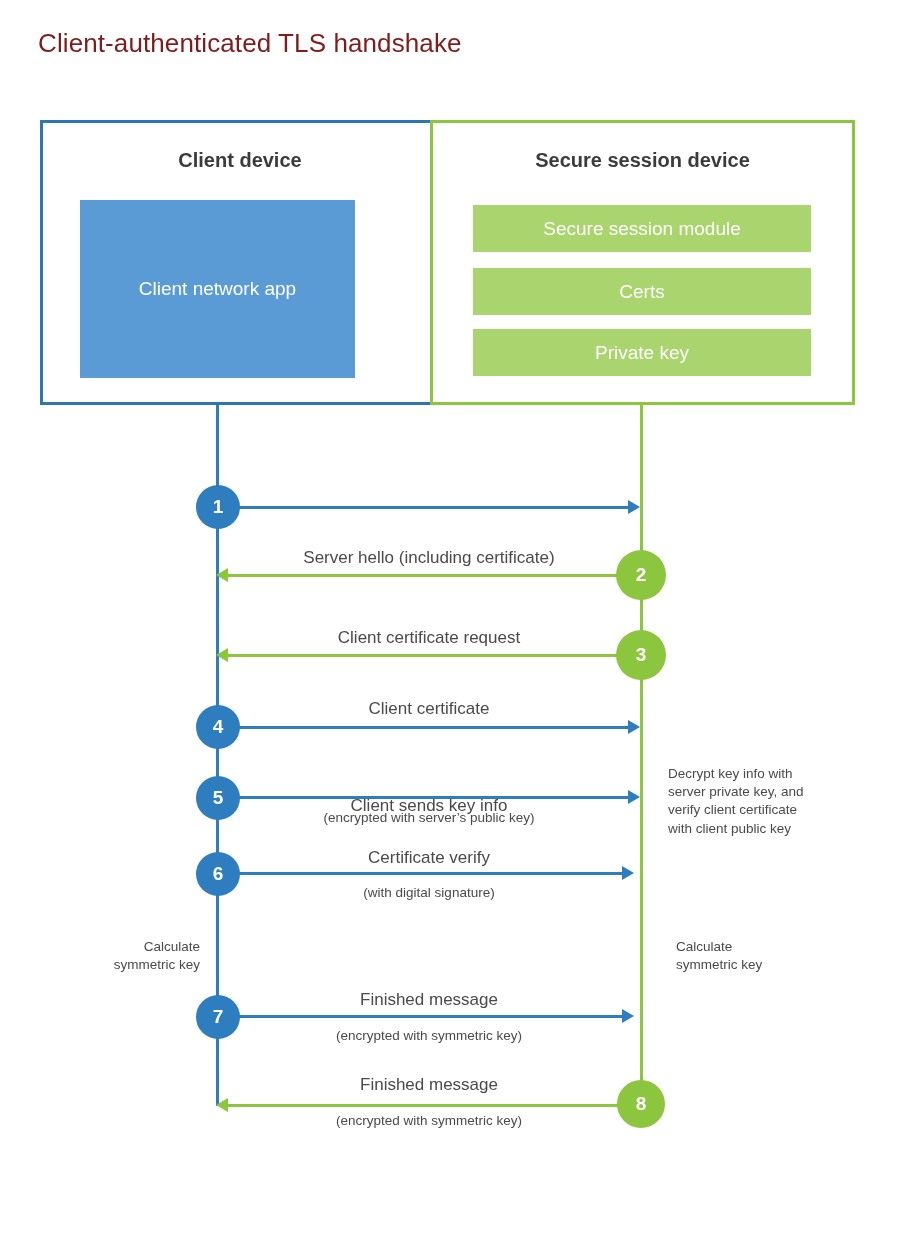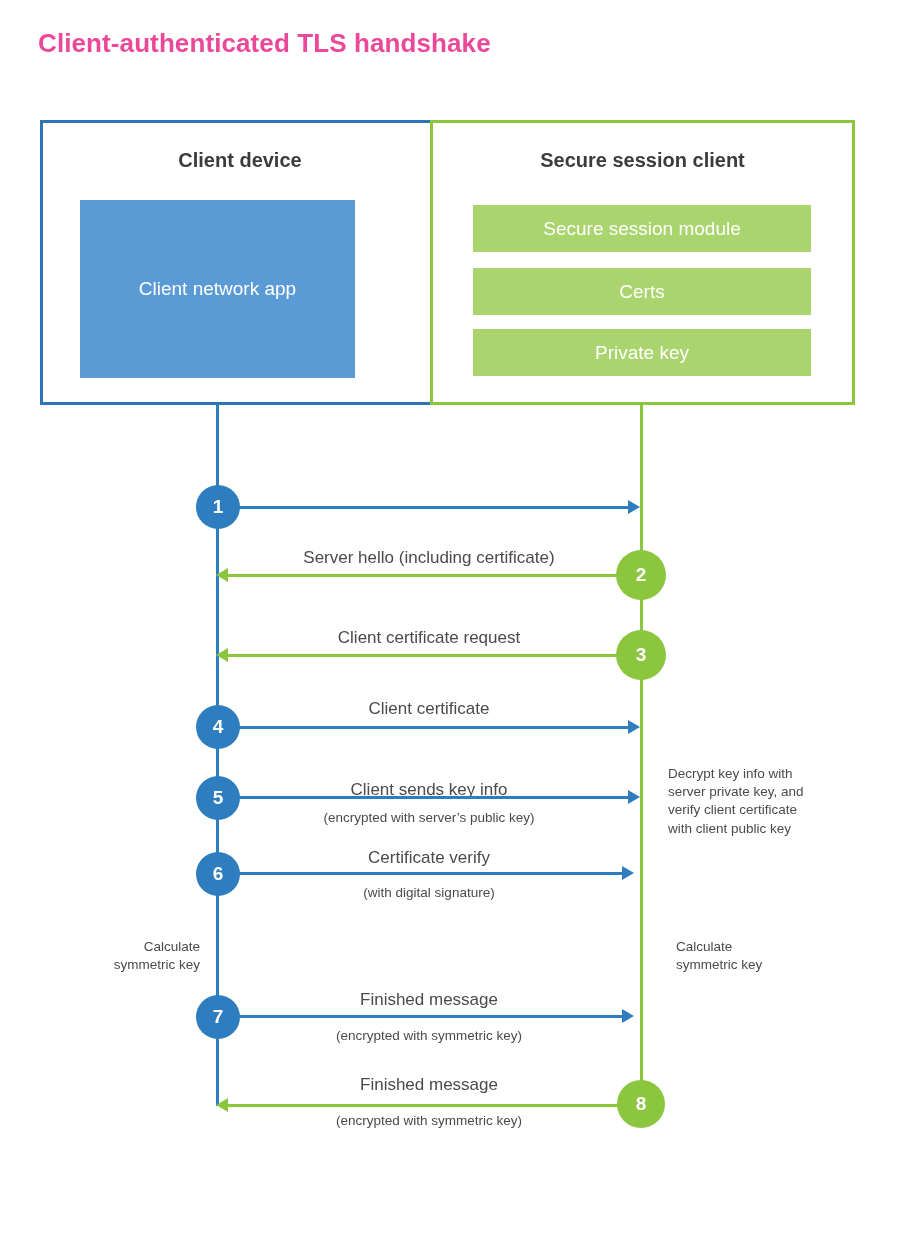--- a/index.html
+++ b/index.html
@@ -18,22 +18,22 @@
     position: absolute;
     left: 0; top: 0;
     width: 900px;
     height: 1256px;
   }
   .page-title {
     position: absolute;
     left: 38px;
     top: 28px;
     font-size: 26px;
-    font-weight: 700;
-    color: #ec4899;
+    font-weight: 400;
+    color: #7f1d1d;
     letter-spacing: 0.1px;
     white-space: nowrap;
   }
 
   
   .party-box {
     position: absolute;
     background: #ffffff;
     box-sizing: border-box;
   }
@@ -177,21 +177,21 @@
 <div id="diagram-root">
 
   <div class="page-title">Client-authenticated TLS handshake</div>
 
   <div class="party-box" id="client-box">
     <div class="party-title">Client device</div>
     <div id="client-app-block">Client network app</div>
   </div>
 
   <div class="party-box" id="server-box">
-    <div class="party-title">Secure session client</div>
+    <div class="party-title">Secure session device</div>
     <div class="server-bar" id="server-bar-1">Certs</div>
     <div class="server-bar" id="server-bar-0">Secure session module</div>
     <div class="server-bar" id="server-bar-2">Private key</div>
   </div>
 
   <div class="lifeline" id="client-lifeline"></div>
   <div class="lifeline" id="server-lifeline"></div>
 
   <div class="msg-line blue" style="left:218px; top:506px; width:410px;"></div>
   <div class="arrow-head right blue" style="left:628px; top:500px;"></div>
@@ -205,21 +205,21 @@
   <div class="msg-label" style="left:218px; top:628px; width:422px;">Client certificate request</div>
   <div class="msg-line green" style="left:228px; top:654px; width:392px;"></div>
   <div class="arrow-head left green" style="left:216px; top:648px;"></div>
   <div class="step-circle green" style="left:616px; top:630px; width:50px; height:50px;">3</div>
 
   <div class="msg-label" style="left:218px; top:699px; width:422px;">Client certificate</div>
   <div class="msg-line blue" style="left:218px; top:726px; width:410px;"></div>
   <div class="arrow-head right blue" style="left:628px; top:720px;"></div>
   <div class="step-circle blue" style="left:196px; top:705px; width:44px; height:44px;">4</div>
 
-  <div class="msg-label" style="left:218px; top:780px; width:422px;">Client sends key info</div>
+  <div class="msg-label" style="left:218px; top:796px; width:422px;">Client sends key info</div>
   <div class="msg-line blue" style="left:218px; top:796px; width:410px;"></div>
   <div class="arrow-head right blue" style="left:628px; top:790px;"></div>
   <div class="msg-sublabel" style="left:218px; top:810px; width:422px;text-align:center;">(encrypted with server’s public key)</div>
   <div class="step-circle blue" style="left:196px; top:776px; width:44px; height:44px;">5</div>
 
   <div class="msg-label" style="left:218px; top:848px; width:422px;">Certificate verify</div>
   <div class="msg-line blue" style="left:218px; top:872px; width:404px;"></div>
   <div class="arrow-head right blue" style="left:622px; top:866px;"></div>
   <div class="msg-sublabel" style="left:218px; top:885px; width:422px;">(with digital signature)</div>
   <div class="step-circle blue" style="left:196px; top:852px; width:44px; height:44px;">6</div>

